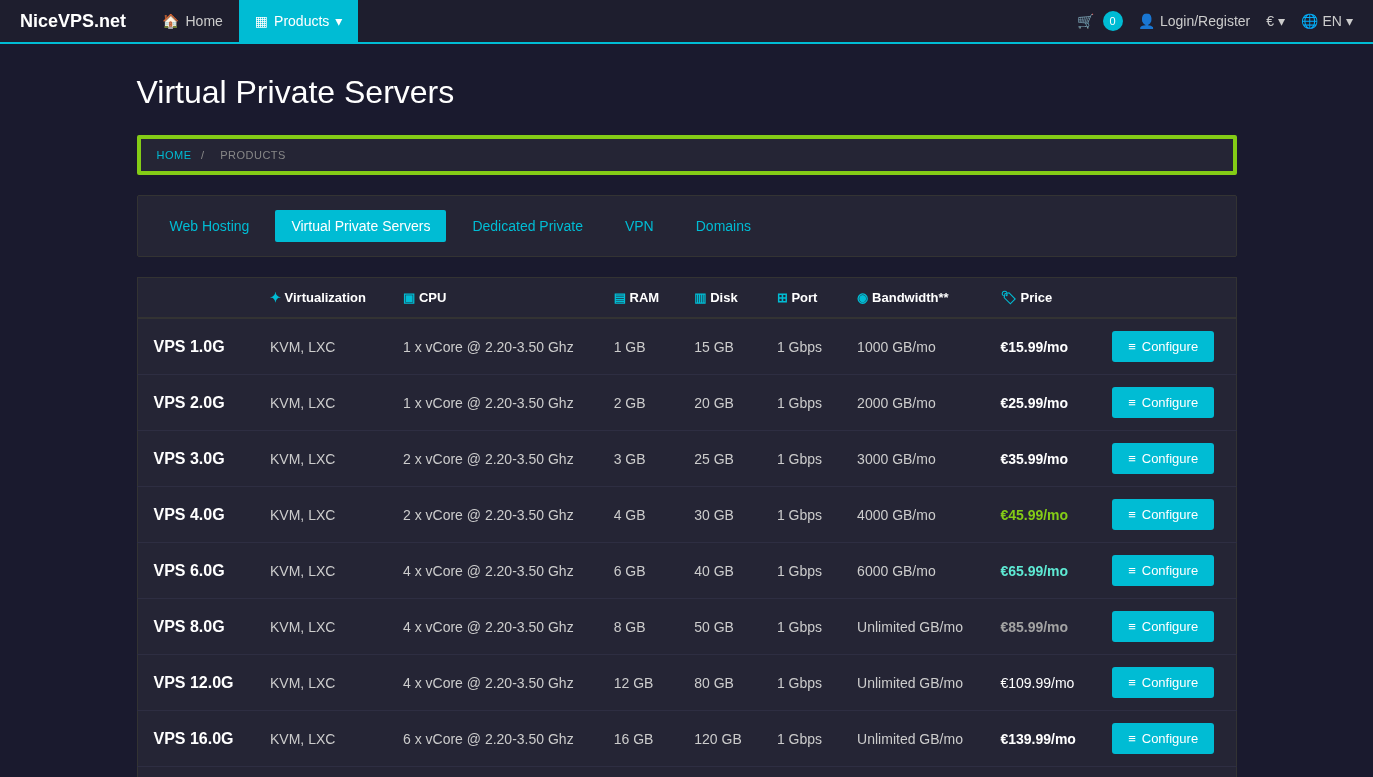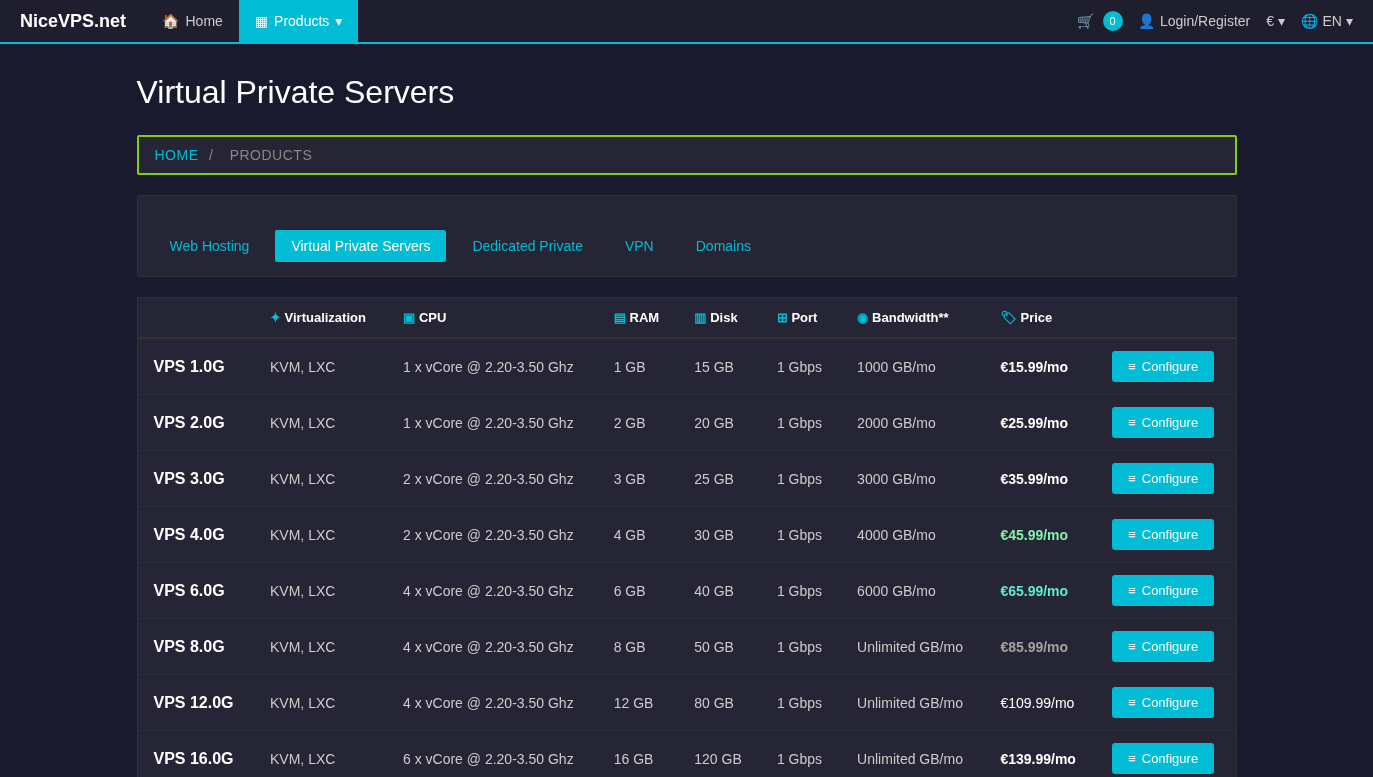--- a/index.html
+++ b/index.html
@@ -87,24 +87,24 @@
     .page-title {
       font-size: 32px;
       font-weight: 300;
       color: #fff;
       margin-bottom: 24px;
     }
 
     
     .breadcrumb {
       background: #252535;
-      border: 2px solid #84cc16;
+      border: 4px solid #84cc16;
       padding: 10px 16px;
       margin-bottom: 20px;
-      font-size: 14px;
+      font-size: 11px;
       letter-spacing: 0.5px;
       border-radius: 2px;
     }
     .breadcrumb a {
       color: #00bcd4;
       text-decoration: none;
       text-transform: uppercase;
     }
     .breadcrumb span {
       color: #888;
@@ -128,21 +128,20 @@
     }
     .tab-item {
       color: #00bcd4;
       cursor: pointer;
       padding: 8px 16px;
       font-size: 14px;
       text-decoration: none;
       border: none;
       background: none;
       border-radius: 2px;
-      margin-top: 20px;
     }
     .tab-item.active {
       background: #00bcd4;
       color: #fff;
       text-decoration: none;
     }
 
     
     .vps-table {
       width: 100%;
@@ -296,21 +295,21 @@
           </td>
         </tr>
         <tr>
           <td><span class="vps-name">VPS 4.0G</span></td>
           <td>KVM, LXC</td>
           <td>2 x vCore @ 2.20-3.50 Ghz</td>
           <td>4 GB</td>
           <td>30 GB</td>
           <td>1 Gbps</td>
           <td>4000 GB/mo</td>
-          <td style="color:#86efac;font-weight:bold">€45.99/mo</td>
+          <td style="color:#84cc16;font-weight:bold">€45.99/mo</td>
           <td>
             <button class="configure-btn"><span>≡</span> Configure</button>
           </td>
         </tr>
         <tr>
           <td><span class="vps-name">VPS 6.0G</span></td>
           <td>KVM, LXC</td>
           <td>4 x vCore @ 2.20-3.50 Ghz</td>
           <td>6 GB</td>
           <td>40 GB</td>

